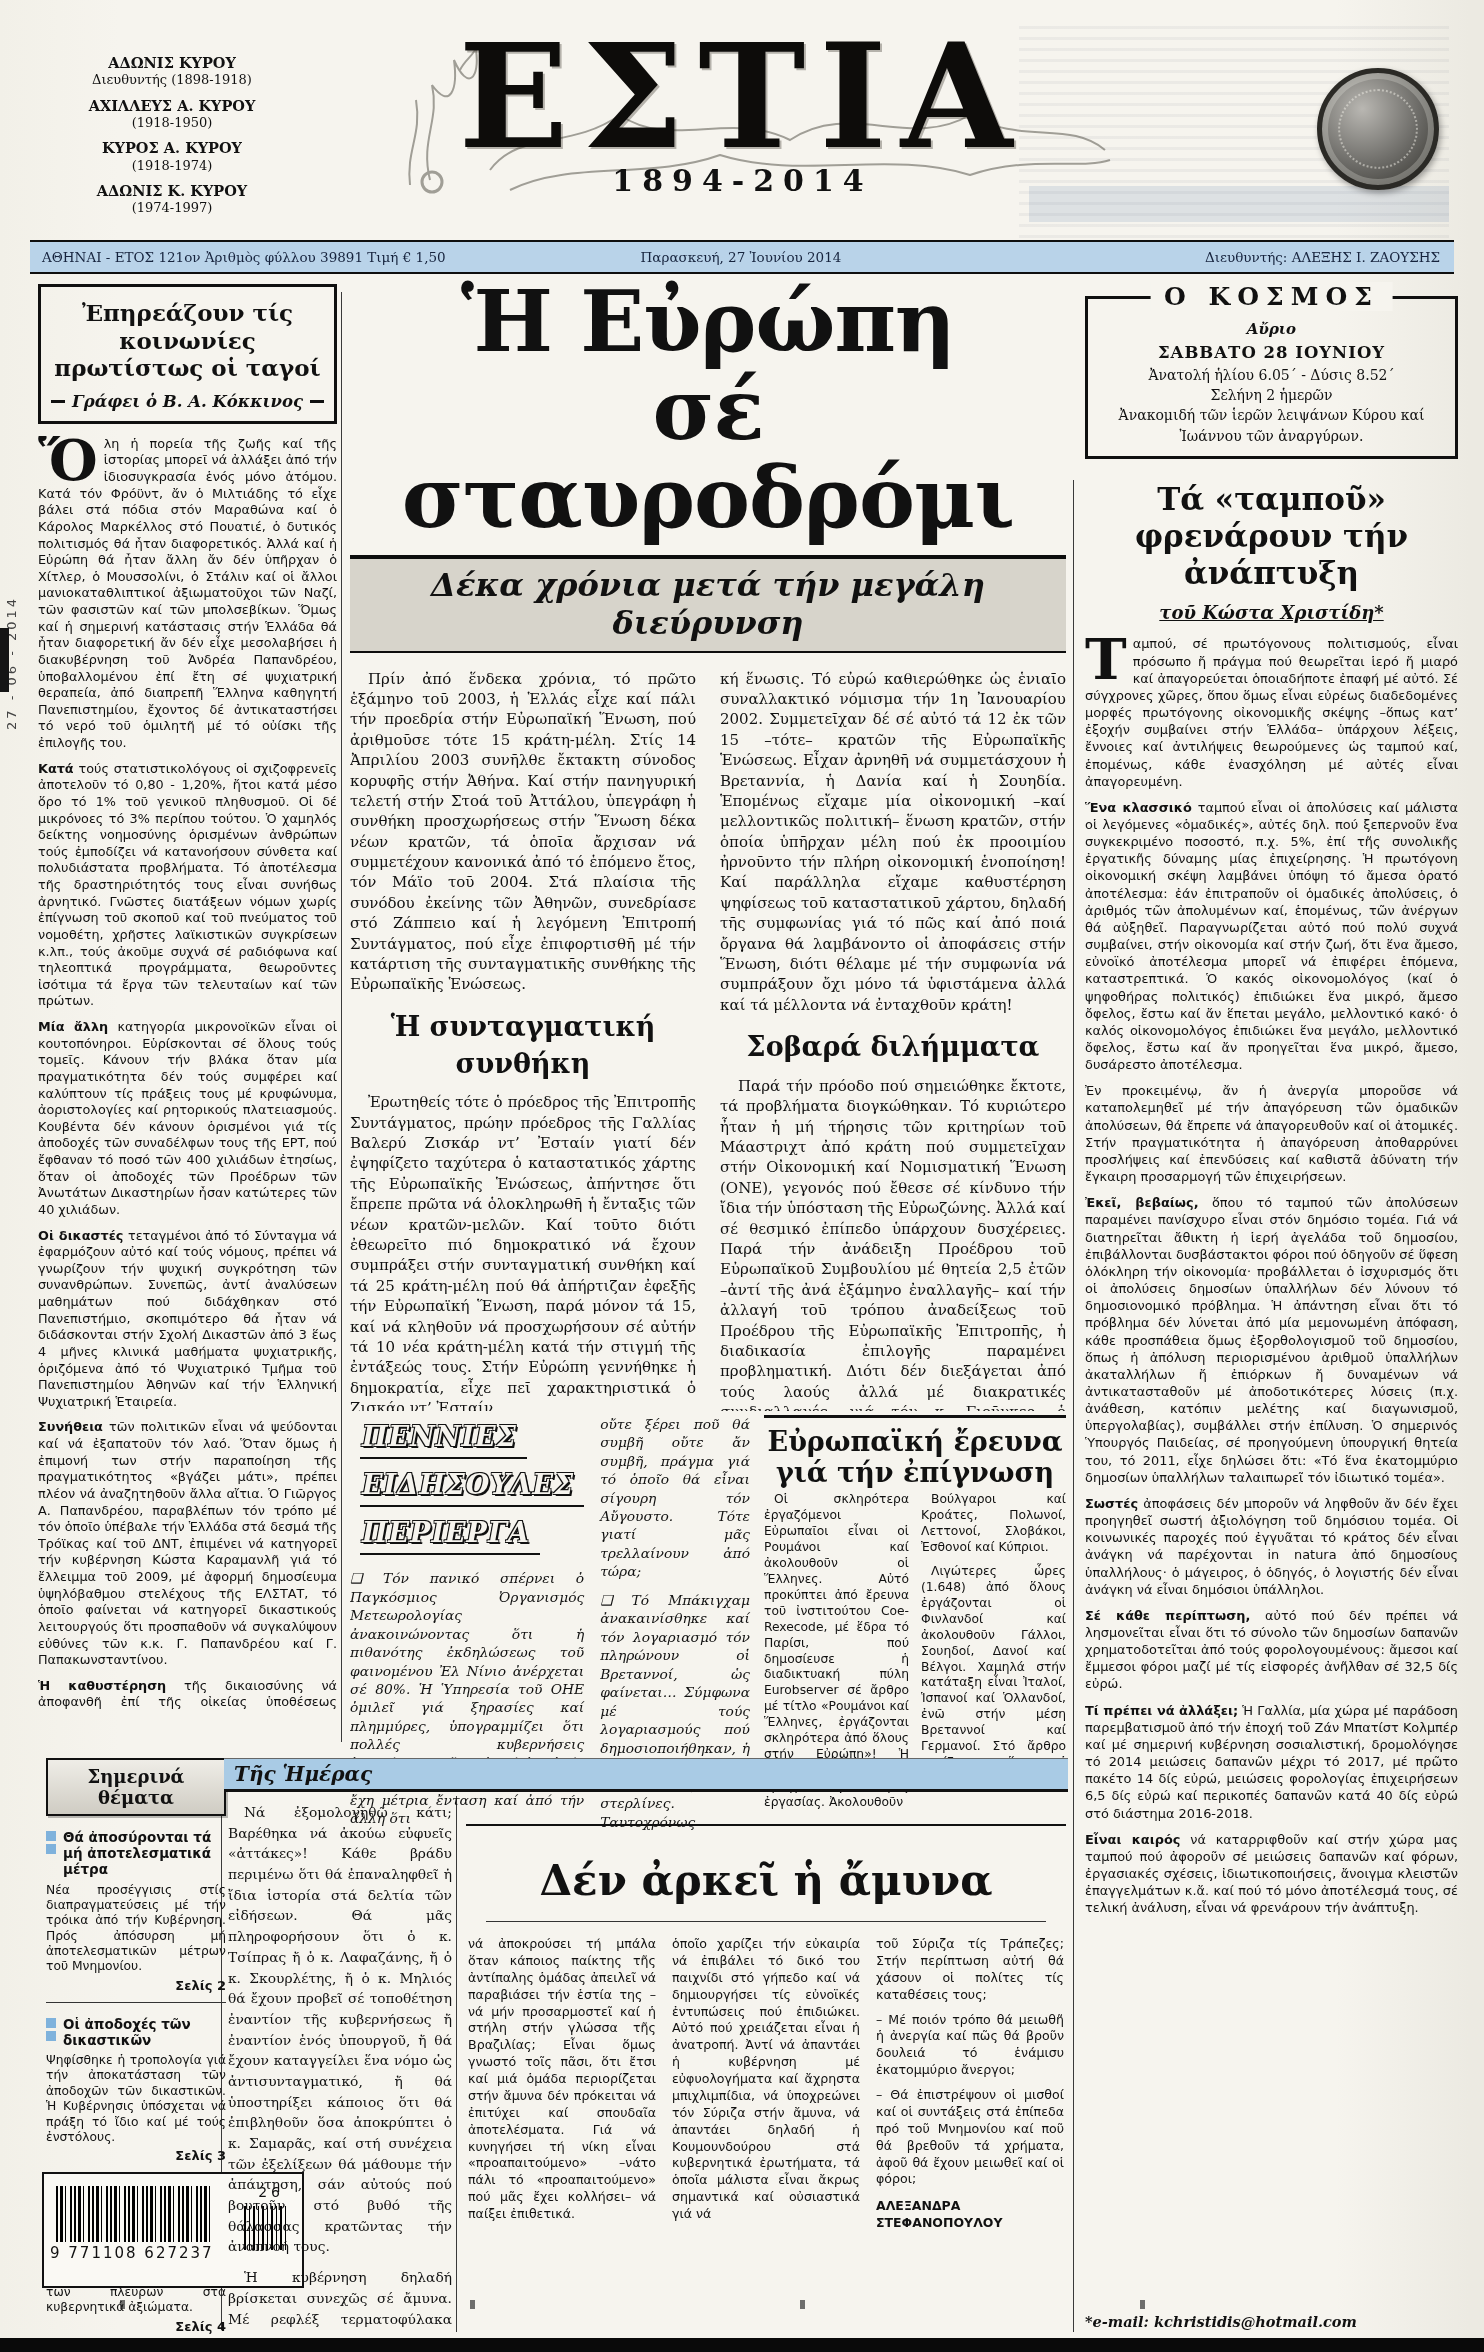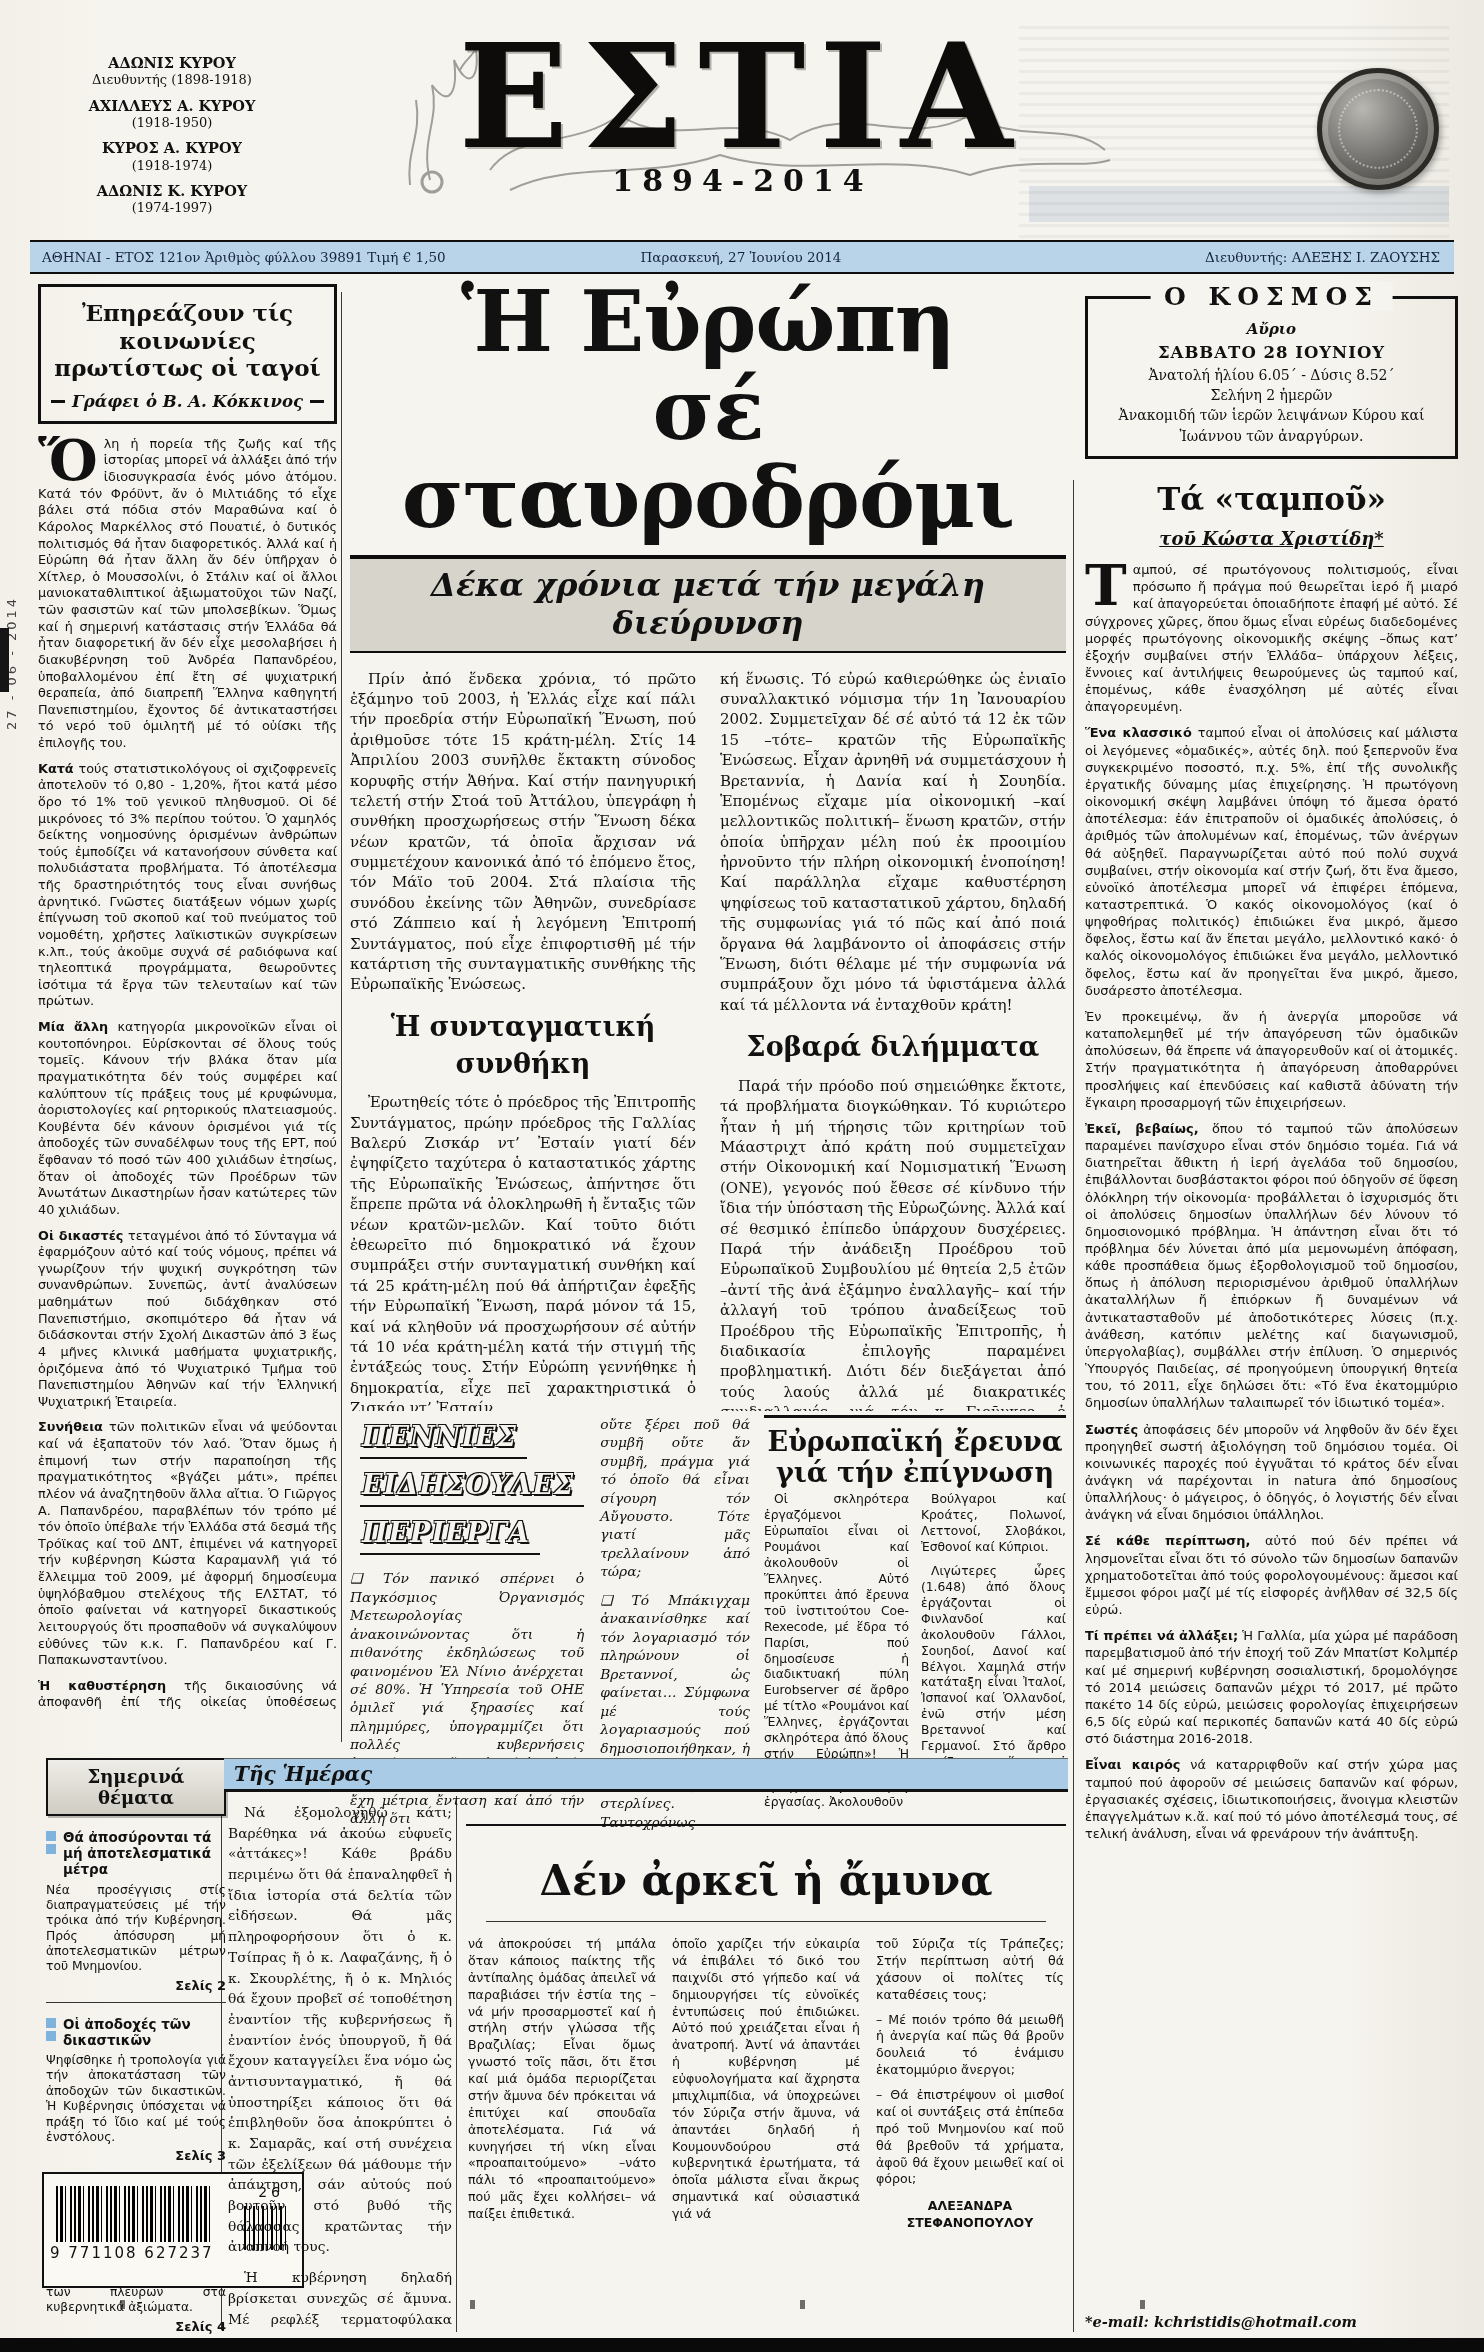--- a/index.html
+++ b/index.html
@@ -123,21 +123,21 @@
     border-top:1px solid #666; border-bottom:3px solid #111; display:flex; align-items:center;}
   #band-title{font-size:20px; font-weight:bold; font-style:italic; padding-left:10px;}
   #imeras-text{left:228px; top:1802px; width:224px; height:530px; font-size:13.8px; line-height:1.5; text-align:justify;}
   #imeras-text p{margin:0 0 10px; text-indent:16px;}
   #amyna{left:466px; top:1796px; width:600px; height:540px; border-top:2px solid #111;margin-top:28px;}
   #amyna-title{font-size:42px; font-weight:bold; text-align:center; margin:30px 0 16px;}
   #amyna-rule{height:1px; background:#333; margin:0 20px 14px;}
   #amyna-cols{display:flex; gap:16px; height:382px; overflow:hidden; padding:0 2px;}
   .acol{flex:1; font-size:12.6px; line-height:1.34; text-align:justify; font-family:"DejaVu Sans",sans-serif;}
   .acol p{margin:0 0 8px;}
-  #amyna-sig{font-weight:bold; text-align:center; font-size:12.5px; margin-top:10px; font-family:"DejaVu Sans",sans-serif;}
+  #amyna-sig{font-weight:bold; font-size:12.5px; margin-top:10px; font-family:"DejaVu Sans",sans-serif;}
 
   
   #right{left:1085px; top:284px; width:373px; height:2052px;}
   #kosmos{position:relative; border:3px solid #101010; margin-top:12px; padding:20px 12px 10px; text-align:center;}
   #kosmos-title{position:absolute; top:-17px; left:50%; transform:translateX(-50%);
     background:#f6f4ee; padding:0 14px; font-size:25px; font-weight:bold; letter-spacing:7px; white-space:nowrap;}
   .k-line{font-size:14px; line-height:1.45;}
   .k-tom{font-weight:bold; font-style:italic; font-size:15px;}
   .k-day{font-weight:bold; font-size:16.5px; letter-spacing:1px;}
   #taboo-h{margin-top:22px; font-size:31px; font-weight:bold; text-align:center; line-height:1.2;}
@@ -351,20 +351,21 @@
     <div id="kosmos">
       <div id="kosmos-title">Ο ΚΟΣΜΟΣ</div>
       <div class="k-line k-tom">Αὔριο</div>
       <div class="k-line k-day">ΣΑΒΒΑΤΟ 28 ΙΟΥΝΙΟΥ</div>
       <div class="k-line">Ἀνατολή ἡλίου 6.05΄ - Δύσις 8.52΄</div>
       <div class="k-line">Σελήνη 2 ἡμερῶν</div>
       <div class="k-line">Ἀνακομιδή τῶν ἱερῶν λειψάνων Κύρου καί Ἰωάννου τῶν ἀναργύρων.</div>
     </div>
     <div id="taboo-h">
       <div>Τά «ταμποῦ»</div>
+      <div>φρενάρουν τήν ἀνάπτυξη</div>
     </div>
     <div id="taboo-by">τοῦ Κώστα Χριστίδη*</div>
     <div id="taboo-body">
       <p><span class="dropcap serif">Τ</span><span>αμπού, σέ πρωτόγονους πολιτισμούς, εἶναι πρόσωπο ἤ πράγμα πού θεωρεῖται ἱερό ἤ μιαρό καί ἀπαγορεύεται ὁποιαδήποτε ἐπαφή μέ αὐτό. Σέ σύγχρονες χῶρες, ὅπου ὅμως εἶναι εὐρέως διαδεδομένες μορφές πρωτόγονης οἰκονομικῆς σκέψης –ὅπως κατ’ ἐξοχήν συμβαίνει στήν Ἑλλάδα– ὑπάρχουν λέξεις, ἔννοιες καί ἀντιλήψεις θεωρούμενες ὡς ταμπού καί, ἑπομένως, κάθε ἐνασχόληση μέ αὐτές εἶναι ἀπαγορευμένη.</span></p>
       <p><span class="lead">Ἕνα κλασσικό</span> <span>ταμπού εἶναι οἱ ἀπολύσεις καί μάλιστα οἱ λεγόμενες «ὁμαδικές», αὐτές δηλ. πού ξεπερνοῦν ἕνα συγκεκριμένο ποσοστό, π.χ. 5%, ἐπί τῆς συνολικῆς ἐργατικῆς δύναμης μίας ἐπιχείρησης. Ἡ πρωτόγονη οἰκονομική σκέψη λαμβάνει ὑπόψη τό ἄμεσα ὁρατό ἀποτέλεσμα: ἐάν ἐπιτραποῦν οἱ ὁμαδικές ἀπολύσεις, ὁ ἀριθμός τῶν ἀπολυμένων καί, ἑπομένως, τῶν ἀνέργων θά αὐξηθεῖ. Παραγνωρίζεται αὐτό πού πολύ συχνά συμβαίνει, στήν οἰκονομία καί στήν ζωή, ὅτι ἕνα ἄμεσο, εὐνοϊκό ἀποτέλεσμα μπορεῖ νά ἐπιφέρει ἑπόμενα, καταστρεπτικά. Ὁ κακός οἰκονομολόγος (καί ὁ ψηφοθήρας πολιτικός) ἐπιδιώκει ἕνα μικρό, ἄμεσο ὄφελος, ἔστω καί ἄν ἕπεται μεγάλο, μελλοντικό κακό· ὁ καλός οἰκονομολόγος ἐπιδιώκει ἕνα μεγάλο, μελλοντικό ὄφελος, ἔστω καί ἄν προηγεῖται ἕνα μικρό, ἄμεσο, δυσάρεστο ἀποτέλεσμα.</span></p>
       <p>Ἐν προκειμένῳ, ἄν ἡ ἀνεργία μποροῦσε νά καταπολεμηθεῖ μέ τήν ἀπαγόρευση τῶν ὁμαδικῶν ἀπολύσεων, θά ἔπρεπε νά ἀπαγορευθοῦν καί οἱ ἀτομικές. Στήν πραγματικότητα ἡ ἀπαγόρευση ἀποθαρρύνει προσλήψεις καί ἐπενδύσεις καί καθιστᾶ ἀδύνατη τήν ἔγκαιρη προσαρμογή τῶν ἐπιχειρήσεων.</p>
       <p><span class="lead">Ἐκεῖ, βεβαίως,</span> <span>ὅπου τό ταμπού τῶν ἀπολύσεων παραμένει πανίσχυρο εἶναι στόν δημόσιο τομέα. Γιά νά διατηρεῖται ἄθικτη ἡ ἱερή ἀγελάδα τοῦ δημοσίου, ἐπιβάλλονται δυσβάστακτοι φόροι πού ὁδηγοῦν σέ ὕφεση ὁλόκληρη τήν οἰκονομία· προβάλλεται ὁ ἰσχυρισμός ὅτι οἱ ἀπολύσεις δημοσίων ὑπαλλήλων δέν λύνουν τό δημοσιονομικό πρόβλημα. Ἡ ἀπάντηση εἶναι ὅτι τό πρόβλημα δέν λύνεται ἀπό μία μεμονωμένη ἀπόφαση, κάθε προσπάθεια ὅμως ἐξορθολογισμοῦ τοῦ δημοσίου, ὅπως ἡ ἀπόλυση περιορισμένου ἀριθμοῦ ὑπαλλήλων ἀκαταλλήλων ἤ ἐπιόρκων ἤ δυναμένων νά ἀντικατασταθοῦν μέ ἀποδοτικότερες λύσεις (π.χ. ἀνάθεση, κατόπιν μελέτης καί διαγωνισμοῦ, ὑπεργολαβίας), συμβάλλει στήν ἐπίλυση. Ὁ σημερινός Ὑπουργός Παιδείας, σέ προηγούμενη ὑπουργική θητεία του, τό 2011, εἶχε δηλώσει ὅτι: «Τό ἕνα ἑκατομμύριο δημοσίων ὑπαλλήλων ταλαιπωρεῖ τόν ἰδιωτικό τομέα».</span></p>
       <p><span class="lead">Σωστές</span> <span>ἀποφάσεις δέν μποροῦν νά ληφθοῦν ἄν δέν ἔχει προηγηθεῖ σωστή ἀξιολόγηση τοῦ δημόσιου τομέα. Οἱ κοινωνικές παροχές πού ἐγγυᾶται τό κράτος δέν εἶναι ἀνάγκη νά παρέχονται in natura ἀπό δημοσίους ὑπαλλήλους· ὁ μάγειρος, ὁ ὁδηγός, ὁ λογιστής δέν εἶναι ἀνάγκη νά εἶναι δημόσιοι ὑπάλληλοι.</span></p>
       <p><span class="lead">Σέ κάθε περίπτωση,</span> <span>αὐτό πού δέν πρέπει νά λησμονεῖται εἶναι ὅτι τό σύνολο τῶν δημοσίων δαπανῶν χρηματοδοτεῖται ἀπό τούς φορολογουμένους: ἄμεσοι καί ἔμμεσοι φόροι μαζί μέ τίς εἰσφορές ἀνῆλθαν σέ 32,5 δίς εὐρώ.</span></p>
       <p><span class="lead">Τί πρέπει νά ἀλλάξει;</span> <span>Ἡ Γαλλία, μία χώρα μέ παράδοση παρεμβατισμοῦ ἀπό τήν ἐποχή τοῦ Ζάν Μπατίστ Κολμπέρ καί μέ σημερινή κυβέρνηση σοσιαλιστική, δρομολόγησε τό 2014 μειώσεις δαπανῶν μέχρι τό 2017, μέ πρῶτο πακέτο 14 δίς εὐρώ, μειώσεις φορολογίας ἐπιχειρήσεων 6,5 δίς εὐρώ καί περικοπές δαπανῶν κατά 40 δίς εὐρώ στό διάστημα 2016-2018.</span></p>

